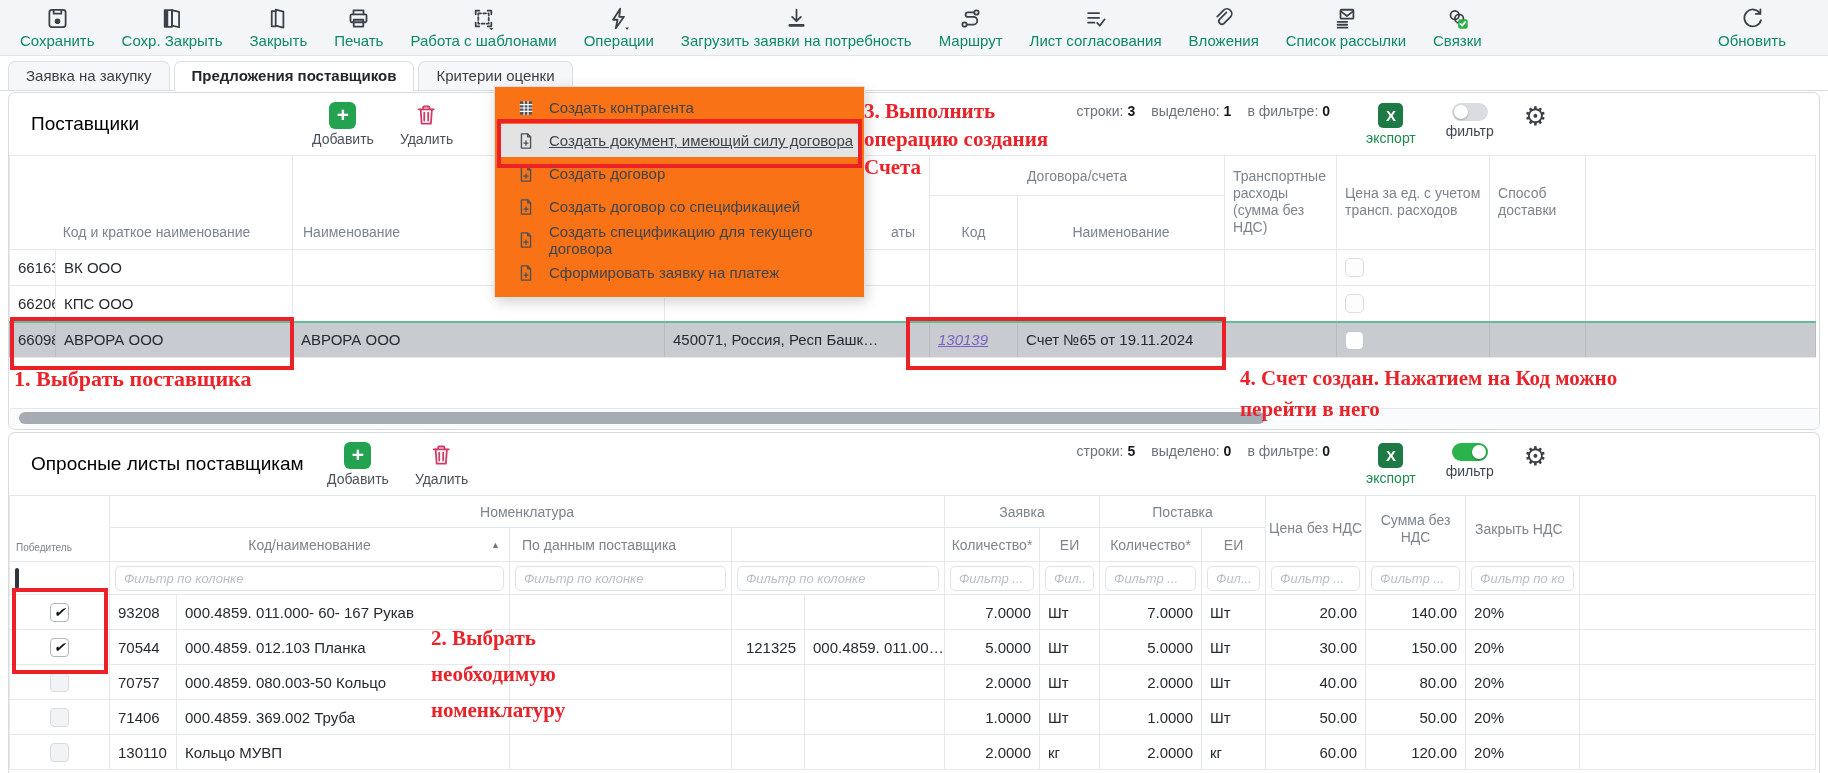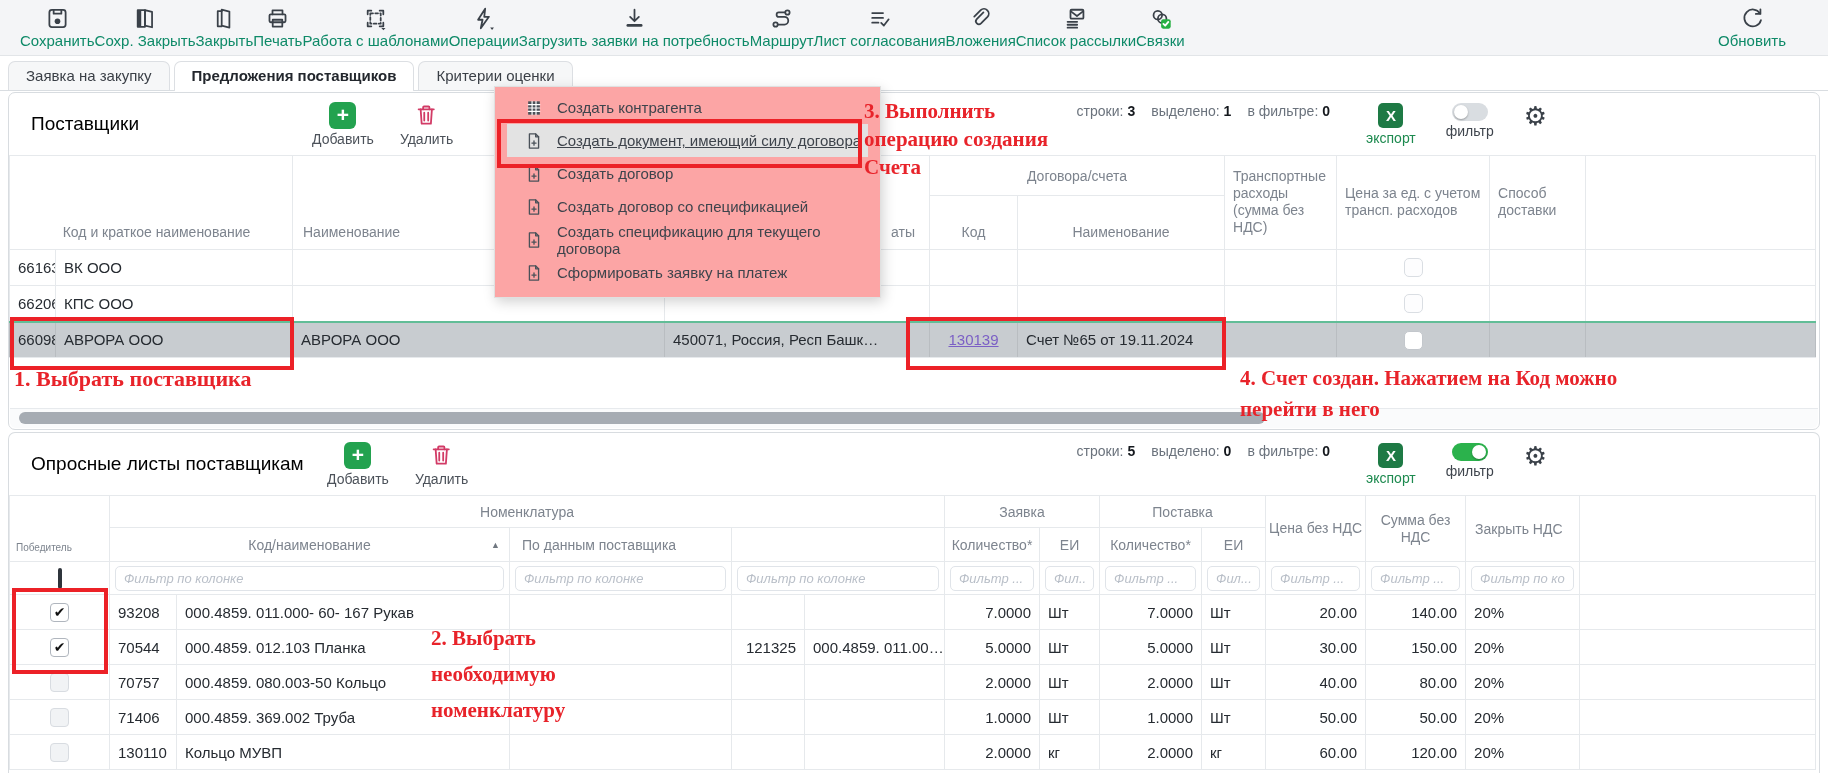--- a/index.html
+++ b/index.html
@@ -1,21 +1,21 @@
 <!DOCTYPE html>
 <html><head>
 <meta charset="utf-8">
 <style>
   html,body{margin:0;padding:0;background:#fff;}
   body{font-family:"Liberation Sans",sans-serif;}
   .screen{position:relative;width:1828px;height:773px;overflow:hidden;background:#fff;}
 
   
   .toolbar{position:absolute;left:0;top:0;width:100%;height:56px;background:#f4f5f7;
-    border-bottom:1px solid #e2e5e8;display:flex;padding-left:20px;box-sizing:border-box;}
+    border-bottom:1px solid #e2e5e8;display:flex;padding-left:20px;box-sizing:border-box;column-gap:27px;}
   .tbtn{display:flex;flex-direction:column;align-items:center;padding-top:6px;cursor:pointer;}
   .tbtn svg{width:25px;height:25px;stroke:#3a4149;fill:none;stroke-width:1.7;stroke-linecap:round;stroke-linejoin:round;flex:none;}
   .tbtn .lbl{font-size:15px;color:#0e8a68;margin-top:1px;white-space:nowrap;}
   .tbtn.refresh{margin-left:auto;margin-right:42px;}
 
   
   .tabbar{position:absolute;left:0;top:61px;width:100%;height:30px;display:flex;align-items:flex-end;
     padding-left:8px;box-sizing:border-box;border-bottom:1px solid #d9dde1;column-gap:4px;}
   .tab{height:28px;line-height:28px;padding:0 17px;background:#f6f7f8;border:1px solid #dcdfe3;border-bottom:none;
     border-radius:7px 7px 0 0;font-size:15px;color:#3a3f46;cursor:pointer;white-space:nowrap;}
@@ -54,21 +54,21 @@
   .t1 .grp th{height:40px;text-align:center;vertical-align:middle;}
   .t1 .sub th{height:54px;vertical-align:bottom;padding-bottom:9px;text-align:center;}
   .t1 th.span2{vertical-align:bottom;padding-bottom:9px;padding-left:11px;}
   .t1 th.wrap{white-space:normal;text-align:left;padding:4px 8px 6px 8px;vertical-align:middle;line-height:17px;}
   .t1 td{height:36px;padding:0 8px;}
   .t1 tr.sel td{background:#c8ccd0;border-top:2px solid #62bd97;border-left-color:#b9bdc1;border-right-color:#b9bdc1;}
   .pcheck{display:inline-block;width:17px;height:17px;border-radius:5px;border:1px solid #dadee3;background:#fdfdfe;vertical-align:middle;}
   tr.sel .pcheck{background:#fff;border-color:#c3c7cc;}
   .dlink{color:#7b5fc5;text-decoration:underline;}
   .ra{text-align:right;}
-  .ca{text-align:center;}
+  .ca{text-align:left;font-style:italic;}
   .hscroll{position:absolute;left:1px;right:1px;bottom:1px;height:19px;background:#fafbfc;border-top:1px solid #e7eaed;border-radius:0 0 6px 6px;}
   .hthumb{position:absolute;left:9px;top:3px;width:1246px;height:12px;border-radius:6px;background:#a6acb3;cursor:grab;}
 
   .t2 .grp th{height:32px;text-align:center;vertical-align:middle;}
   .t2 .sub th{height:34px;vertical-align:middle;text-align:center;}
   .t2 th.bleft{text-align:left;padding-left:12px;}
   .t2 th.winner{vertical-align:bottom;text-align:left;padding:0 2px 8px 6px;font-size:10px;}
   .t2 th.wrap2{white-space:normal;text-align:center;vertical-align:middle;line-height:17px;}
   .t2 th.sortable{position:relative;cursor:pointer;}
   .sorticon{position:absolute;right:9px;top:12px;font-size:9px;color:#707780;}
@@ -77,22 +77,22 @@
   .t2 tr.filter input{display:block;width:100%;height:25px;box-sizing:border-box;border:1px solid #e0e4e9;border-radius:5px;
     padding:0 8px;font-size:13px;font-family:"Liberation Sans",sans-serif;color:#555;background:#fff;}
   .t2 tr.filter input::placeholder{color:#b9bfc8;font-style:italic;}
   .sall{width:19px;height:19px;border:2px solid #2f353c;border-radius:4px;margin:0 auto;position:relative;background:#fff;box-sizing:border-box;cursor:pointer;}
   .sall::after{content:"";position:absolute;left:3px;top:3px;right:3px;bottom:3px;background:#17191c;}
   .wcheck{display:block;width:19px;height:19px;margin:0 auto;border:1px solid #d8dce1;border-radius:4px;background:#f1f3f5;box-sizing:border-box;cursor:pointer;}
   .wcheck.checked{background:#fff;border-color:#b0b6be;}
   .wcheck.checked::after{content:"✔";display:block;text-align:center;font-size:14px;line-height:17px;color:#111;}
 
   
-  .ops-menu{position:absolute;left:494px;top:86px;width:361px;background:#fca5a5;border:1px solid #e0e0e0;
-    box-shadow:2px 4px 12px rgba(0,0,0,.18);padding:4px 12px 8px;z-index:40;}
+  .ops-menu{position:absolute;left:494px;top:86px;width:361px;background:#f97316;border:1px solid #e0e0e0;
+    box-shadow:2px 4px 12px rgba(0,0,0,.18);padding:4px 4px 8px;z-index:40;}
   .mitem{height:33px;display:flex;align-items:center;padding-left:17px;column-gap:13px;font-size:15px;color:#3e444c;cursor:pointer;}
   .mitem svg{width:20px;height:20px;stroke:#4a5159;fill:none;stroke-width:1.6;stroke-linecap:round;stroke-linejoin:round;flex:none;}
   .mitem.active{background:#e3e3e3;}
   .mitem.active .mlbl{text-decoration:underline;}
 
   
   .redbox{position:absolute;border:4px solid #ec2127;z-index:60;pointer-events:none;}
   #rb1{left:10px;top:317px;width:276px;height:45px;}
   #rb2{left:12px;top:588px;width:88px;height:78px;}
   #rb3{left:497px;top:119px;width:357px;height:41px;}

